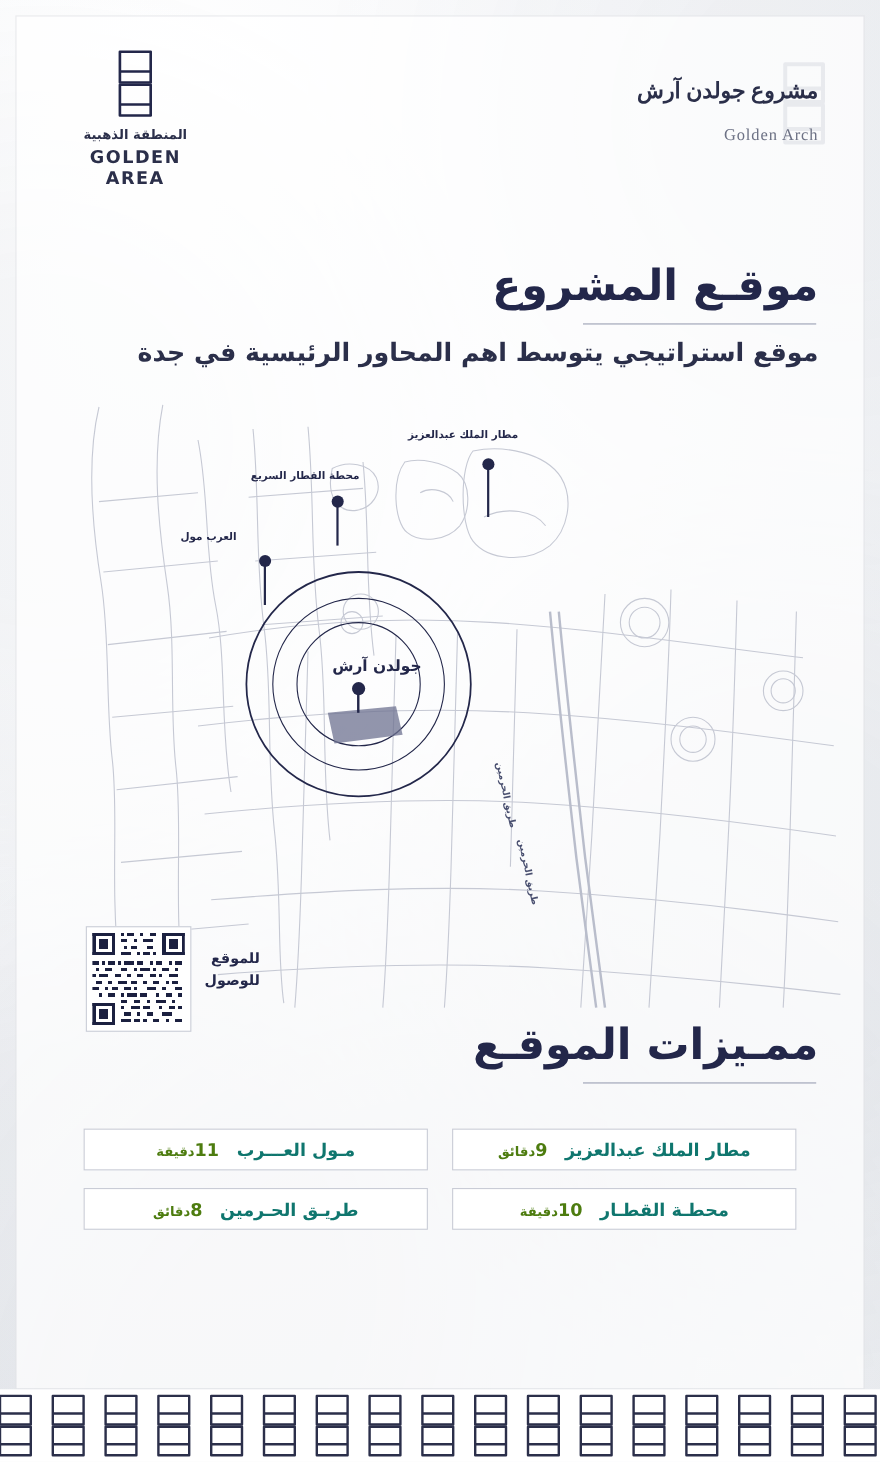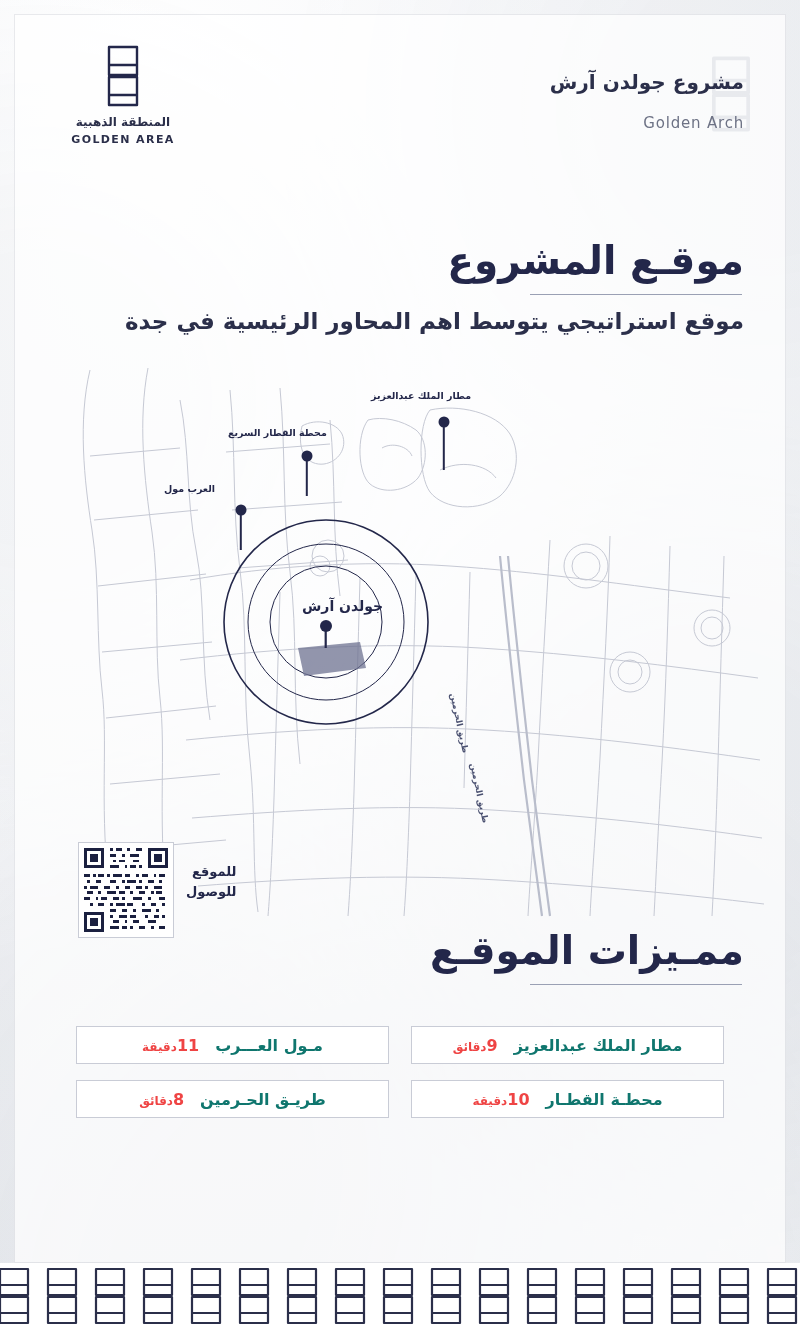--- a/index.html
+++ b/index.html
@@ -64,32 +64,33 @@
   }
   .logo-mark svg { display:block; }
   .logo-ar {
     font-size: 12px;
     letter-spacing: .5px;
     color: #2b2f4a;
     font-weight: 600;
     line-height: 1.3;
   }
   .logo-en {
-    font-size: 11px;
+    font-size: 16px;
     letter-spacing: 1.4px;
     font-weight: 700;
     color: #2b2f4a;
     margin-top: 2px;
   }
 
   .brand {
     position: absolute;
     right: 56px;
     top: 70px;
     text-align: right;
+    font-family: Liberation Serif, serif;
   }
   .brand-watermark {
     position: absolute;
     right: -18px;
     top: -14px;
     opacity: .18;
   }
   .brand-ar {
     position: relative;
     font-size: 20px;
@@ -215,21 +216,21 @@
   }
   .card-name {
     font-size: 16px;
     font-weight: 700;
     letter-spacing: 2px;
     color: #0f766e;
   }
   .card-time {
     font-size: 12px;
     font-weight: 700;
-    color: #ef4444;
+    color: #4d7c0f;
     direction: rtl;
   }
   .card-time .num { font-size: 16px; }
 
   
   .footer-pattern {
     position: absolute;
     left: 0;
     right: 0;
     bottom: 0;

